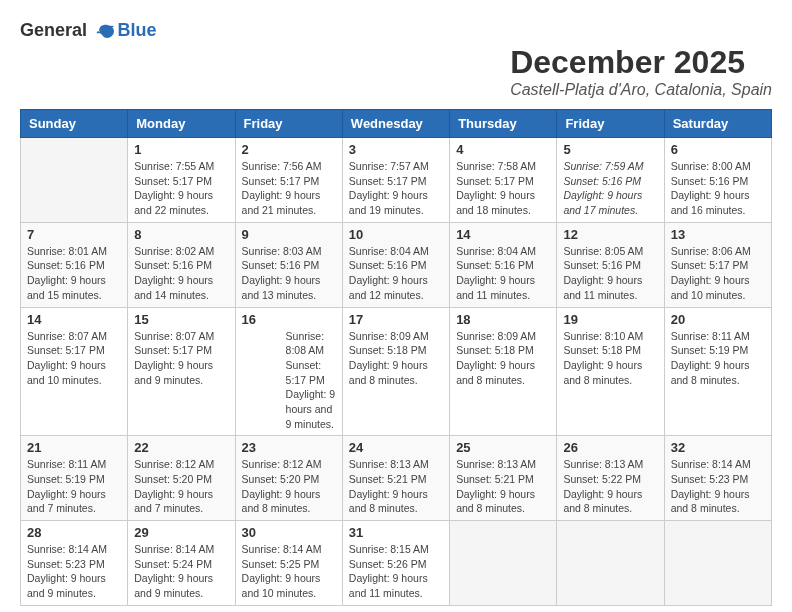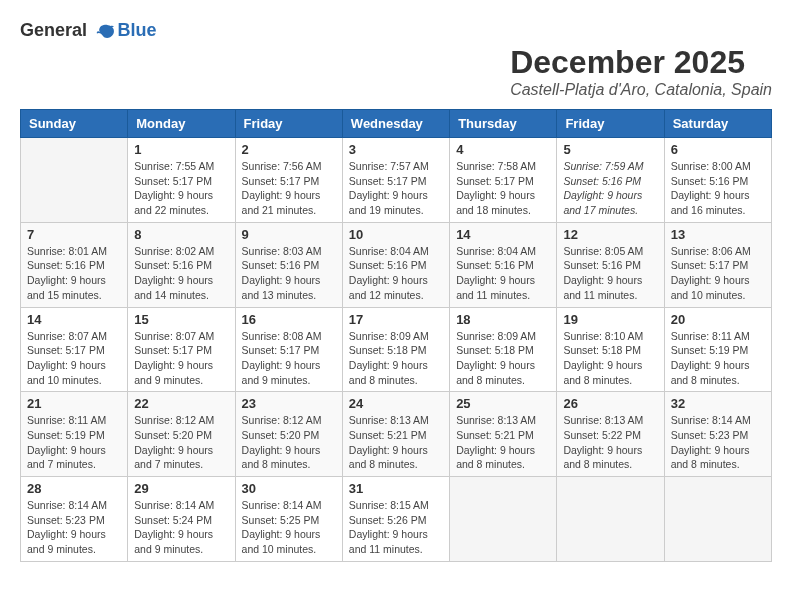--- a/index.html
+++ b/index.html
@@ -212,21 +212,21 @@
 Daylight: 9 hours and 10 minutes.</div>
         </td>
         <td>
           <span class="day-number">15</span>
           <div class="day-info" style="white-space: pre-line;">Sunrise: 8:07 AM
 Sunset: 5:17 PM
 Daylight: 9 hours and 9 minutes.</div>
         </td>
         <td>
           <span class="day-number">16</span>
-          <div class="day-info" style="white-space: pre-line;">Sunrise: 8:08 AM
+          <div class="day-info" style="white-space: pre-line; margin-left: 44px;">Sunrise: 8:08 AM
 Sunset: 5:17 PM
 Daylight: 9 hours and 9 minutes.</div>
         </td>
         <td>
           <span class="day-number">17</span>
           <div class="day-info" style="white-space: pre-line;">Sunrise: 8:09 AM
 Sunset: 5:18 PM
 Daylight: 9 hours and 8 minutes.</div>
         </td>
         <td>

